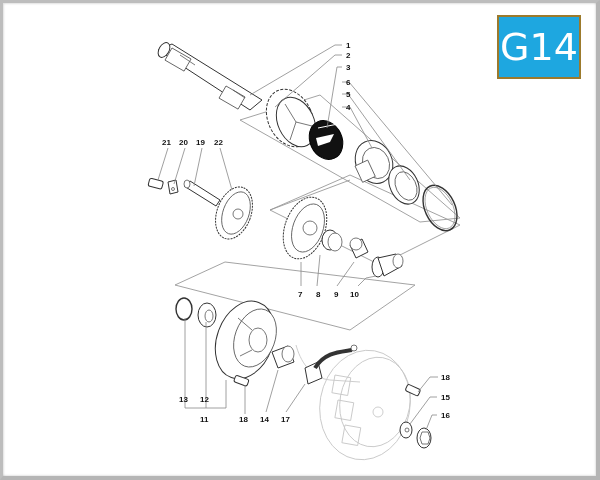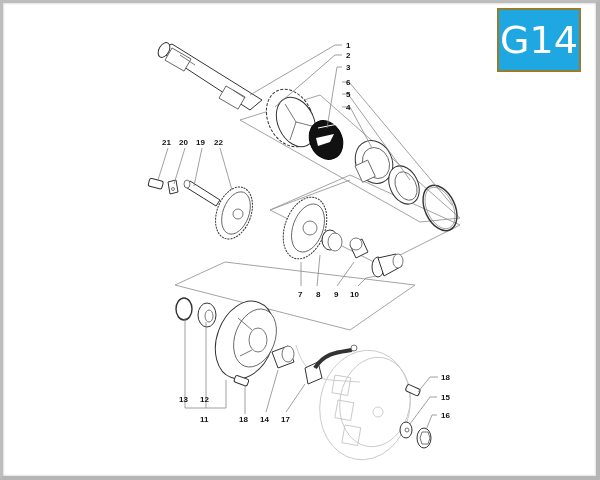--- a/index.html
+++ b/index.html
@@ -5,21 +5,21 @@
   html, body { margin: 0; padding: 0; background: #ffffff; }
   body { width: 600px; height: 480px; position: relative; overflow: hidden; font-family: "Liberation Sans", sans-serif; }
   .frame {
     position: absolute; left: 0; top: 0; width: 600px; height: 480px; box-sizing: border-box;
     border-top: 3px solid #bdbdbd; border-left: 3px solid #bdbdbd;
     border-right: 4px solid #b5b5b5; border-bottom: 4px solid #b5b5b5;
     box-shadow: inset 1px 1px 2px rgba(0,0,0,0.12), inset -1px -1px 2px rgba(0,0,0,0.1);
     background: #fff;
   }
   .badge {
-    position: absolute; left: 497px; top: 8px; width: 84px; height: 64px; box-sizing: border-box;
+    position: absolute; left: 497px; top: 15px; width: 84px; height: 64px; box-sizing: border-box;
     background: #1ea7e0; border: 2px solid #9c7a2c;
     color: #ffffff; font-family: "DejaVu Sans", sans-serif; font-size: 38px; line-height: 60px; text-align: center;
     letter-spacing: 0px;
   }
   svg.diagram { position: absolute; left: 0; top: 0; }
   .lbl { font-family: "Liberation Sans", sans-serif; font-weight: bold; font-size: 8px; fill: #111; }
   .ld { stroke: #888; stroke-width: 0.8; fill: none; }
   .box { stroke: #999; stroke-width: 0.9; fill: none; }
   .part { stroke: #333; stroke-width: 1; fill: #fff; }
   .partl { stroke: #555; stroke-width: 0.8; fill: #fff; }

